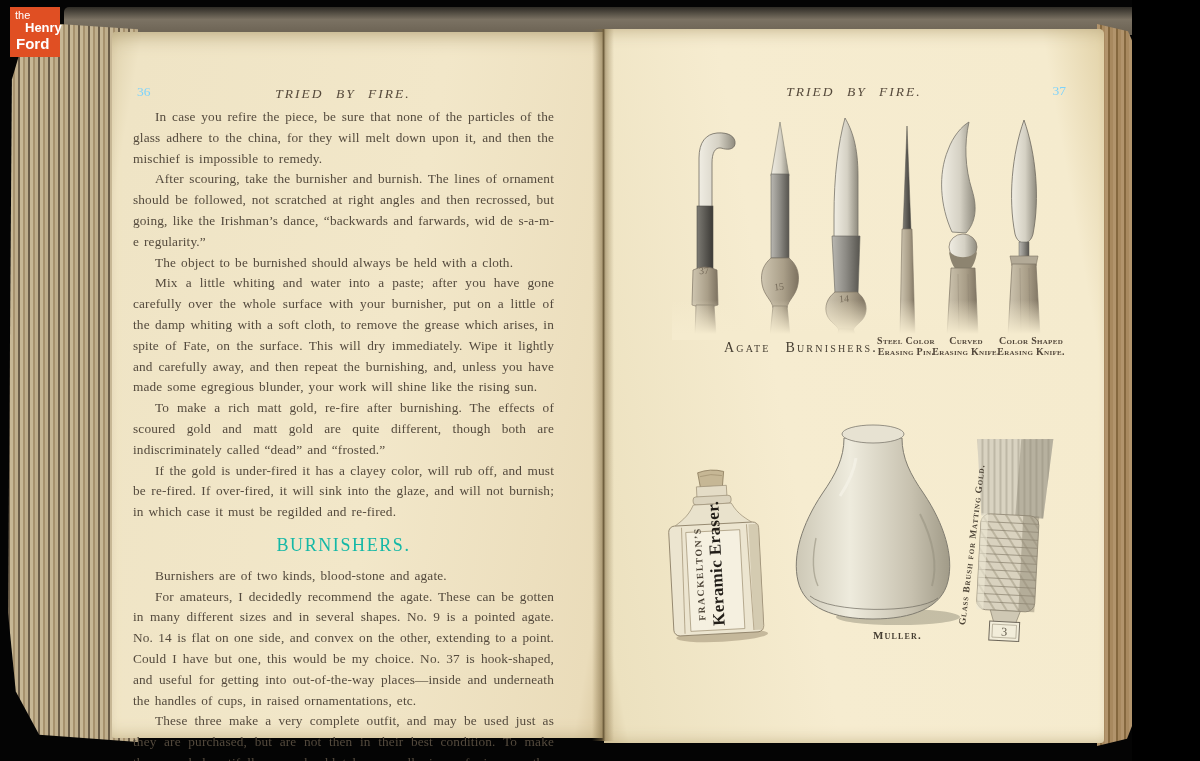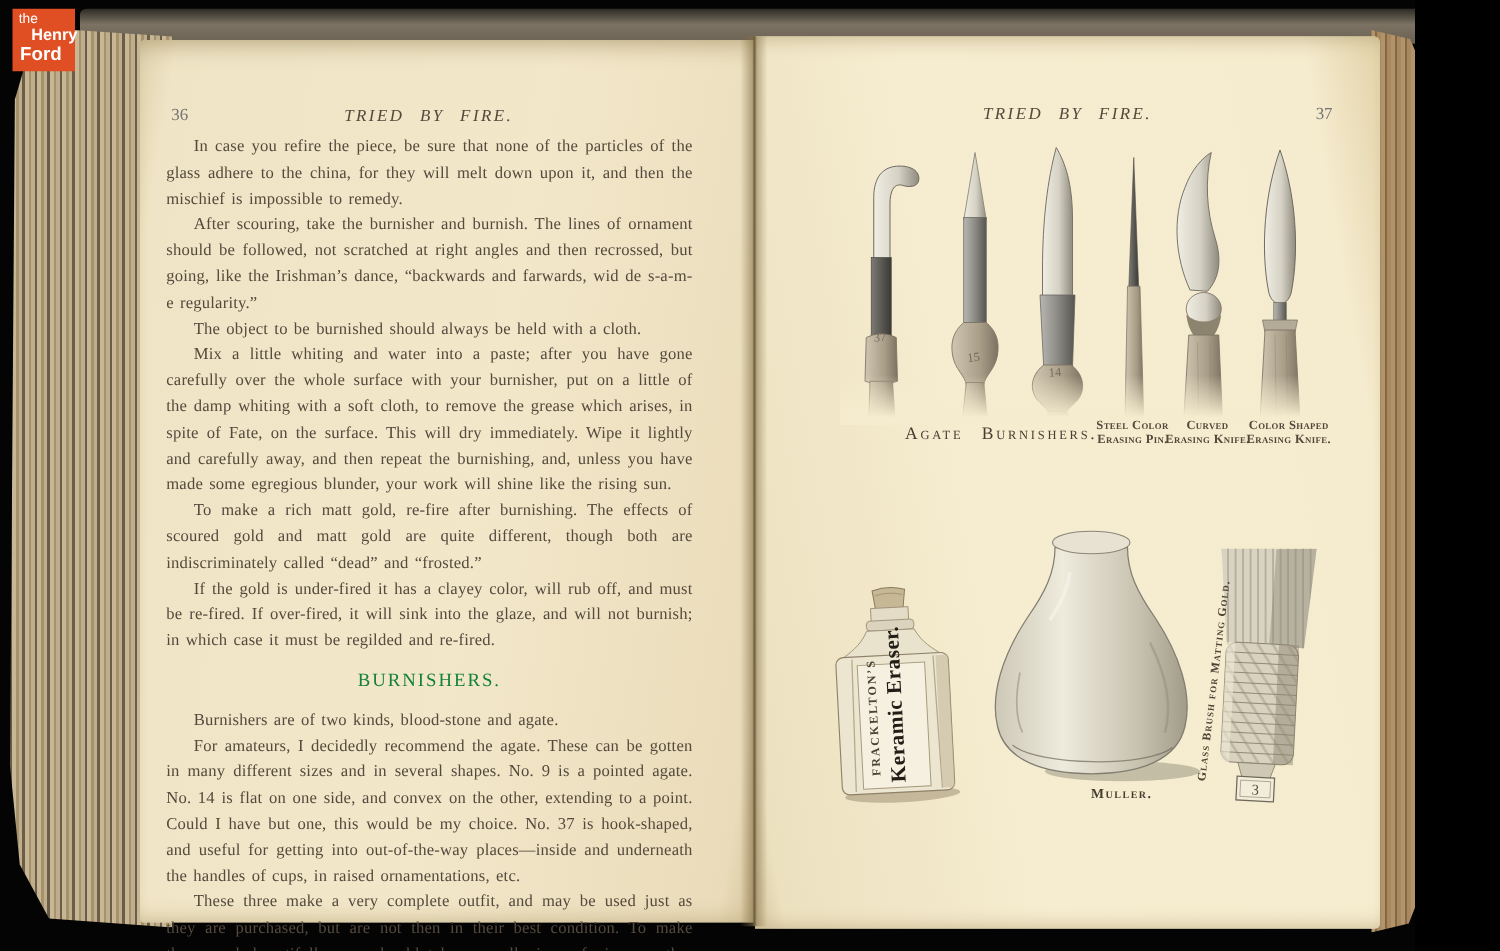--- a/index.html
+++ b/index.html
@@ -27,33 +27,33 @@
 
   
   .logo{position:absolute;left:10px;top:7px;width:50px;height:50px;background:#e04f23;
         font-family:"Liberation Sans",sans-serif;color:#fff;z-index:9;}
   .logo .l-the{position:absolute;left:5px;top:2px;font-size:11px;font-weight:400;}
   .logo .l-henry{position:absolute;left:15px;top:13px;font-size:13px;font-weight:700;}
   .logo .l-ford{position:absolute;left:6px;top:28px;font-size:15px;font-weight:700;}
 
   
   .running-title{font-style:italic;font-size:13.5px;letter-spacing:2px;word-spacing:7px;color:#55493b;}
-  .pagenum{font-size:13.5px;color:#737373;}
+  .pagenum{font-size:13.5px;color:#7dd3fc;}
   .hdr-left{position:absolute;left:133px;top:84px;width:420px;text-align:center;}
   .hdr-left .pagenum{position:absolute;left:4px;top:0;}
   .hdr-right{position:absolute;left:642px;top:82px;width:424px;text-align:center;}
   .hdr-right .pagenum{position:absolute;right:0;top:1px;}
 
   
   .body-left{position:absolute;left:133px;top:107px;width:421px;
     font-size:13.3px;line-height:20.8px;color:#544a3d;text-align:justify;
     word-spacing:1.5px;letter-spacing:.15px;}
   .body-left p{margin:0;text-indent:22px;}
-  .section-head{text-align:center;margin:12px 0 10px;font-size:15px;
-    letter-spacing:1.6px;color:#15803d;}
+  .section-head{text-align:center;margin:12px 0 10px;font-size:18px;
+    letter-spacing:1.6px;color:#14b8a6;}
 
   
   .tools-svg{position:absolute;left:672px;top:106px;width:390px;height:230px;}
   .tools-fade{position:absolute;left:672px;top:300px;width:390px;height:40px;
     background:linear-gradient(rgba(246,236,208,0),#f5ebce 85%);}
   .toolnum{position:absolute;font-size:10px;color:#6b6050;opacity:.85;}
   .n37{left:699px;top:265px;transform:rotate(-4deg);}
   .n15{left:774px;top:281px;transform:rotate(-6deg);}
   .n14{left:839px;top:293px;transform:rotate(-4deg);}
 

